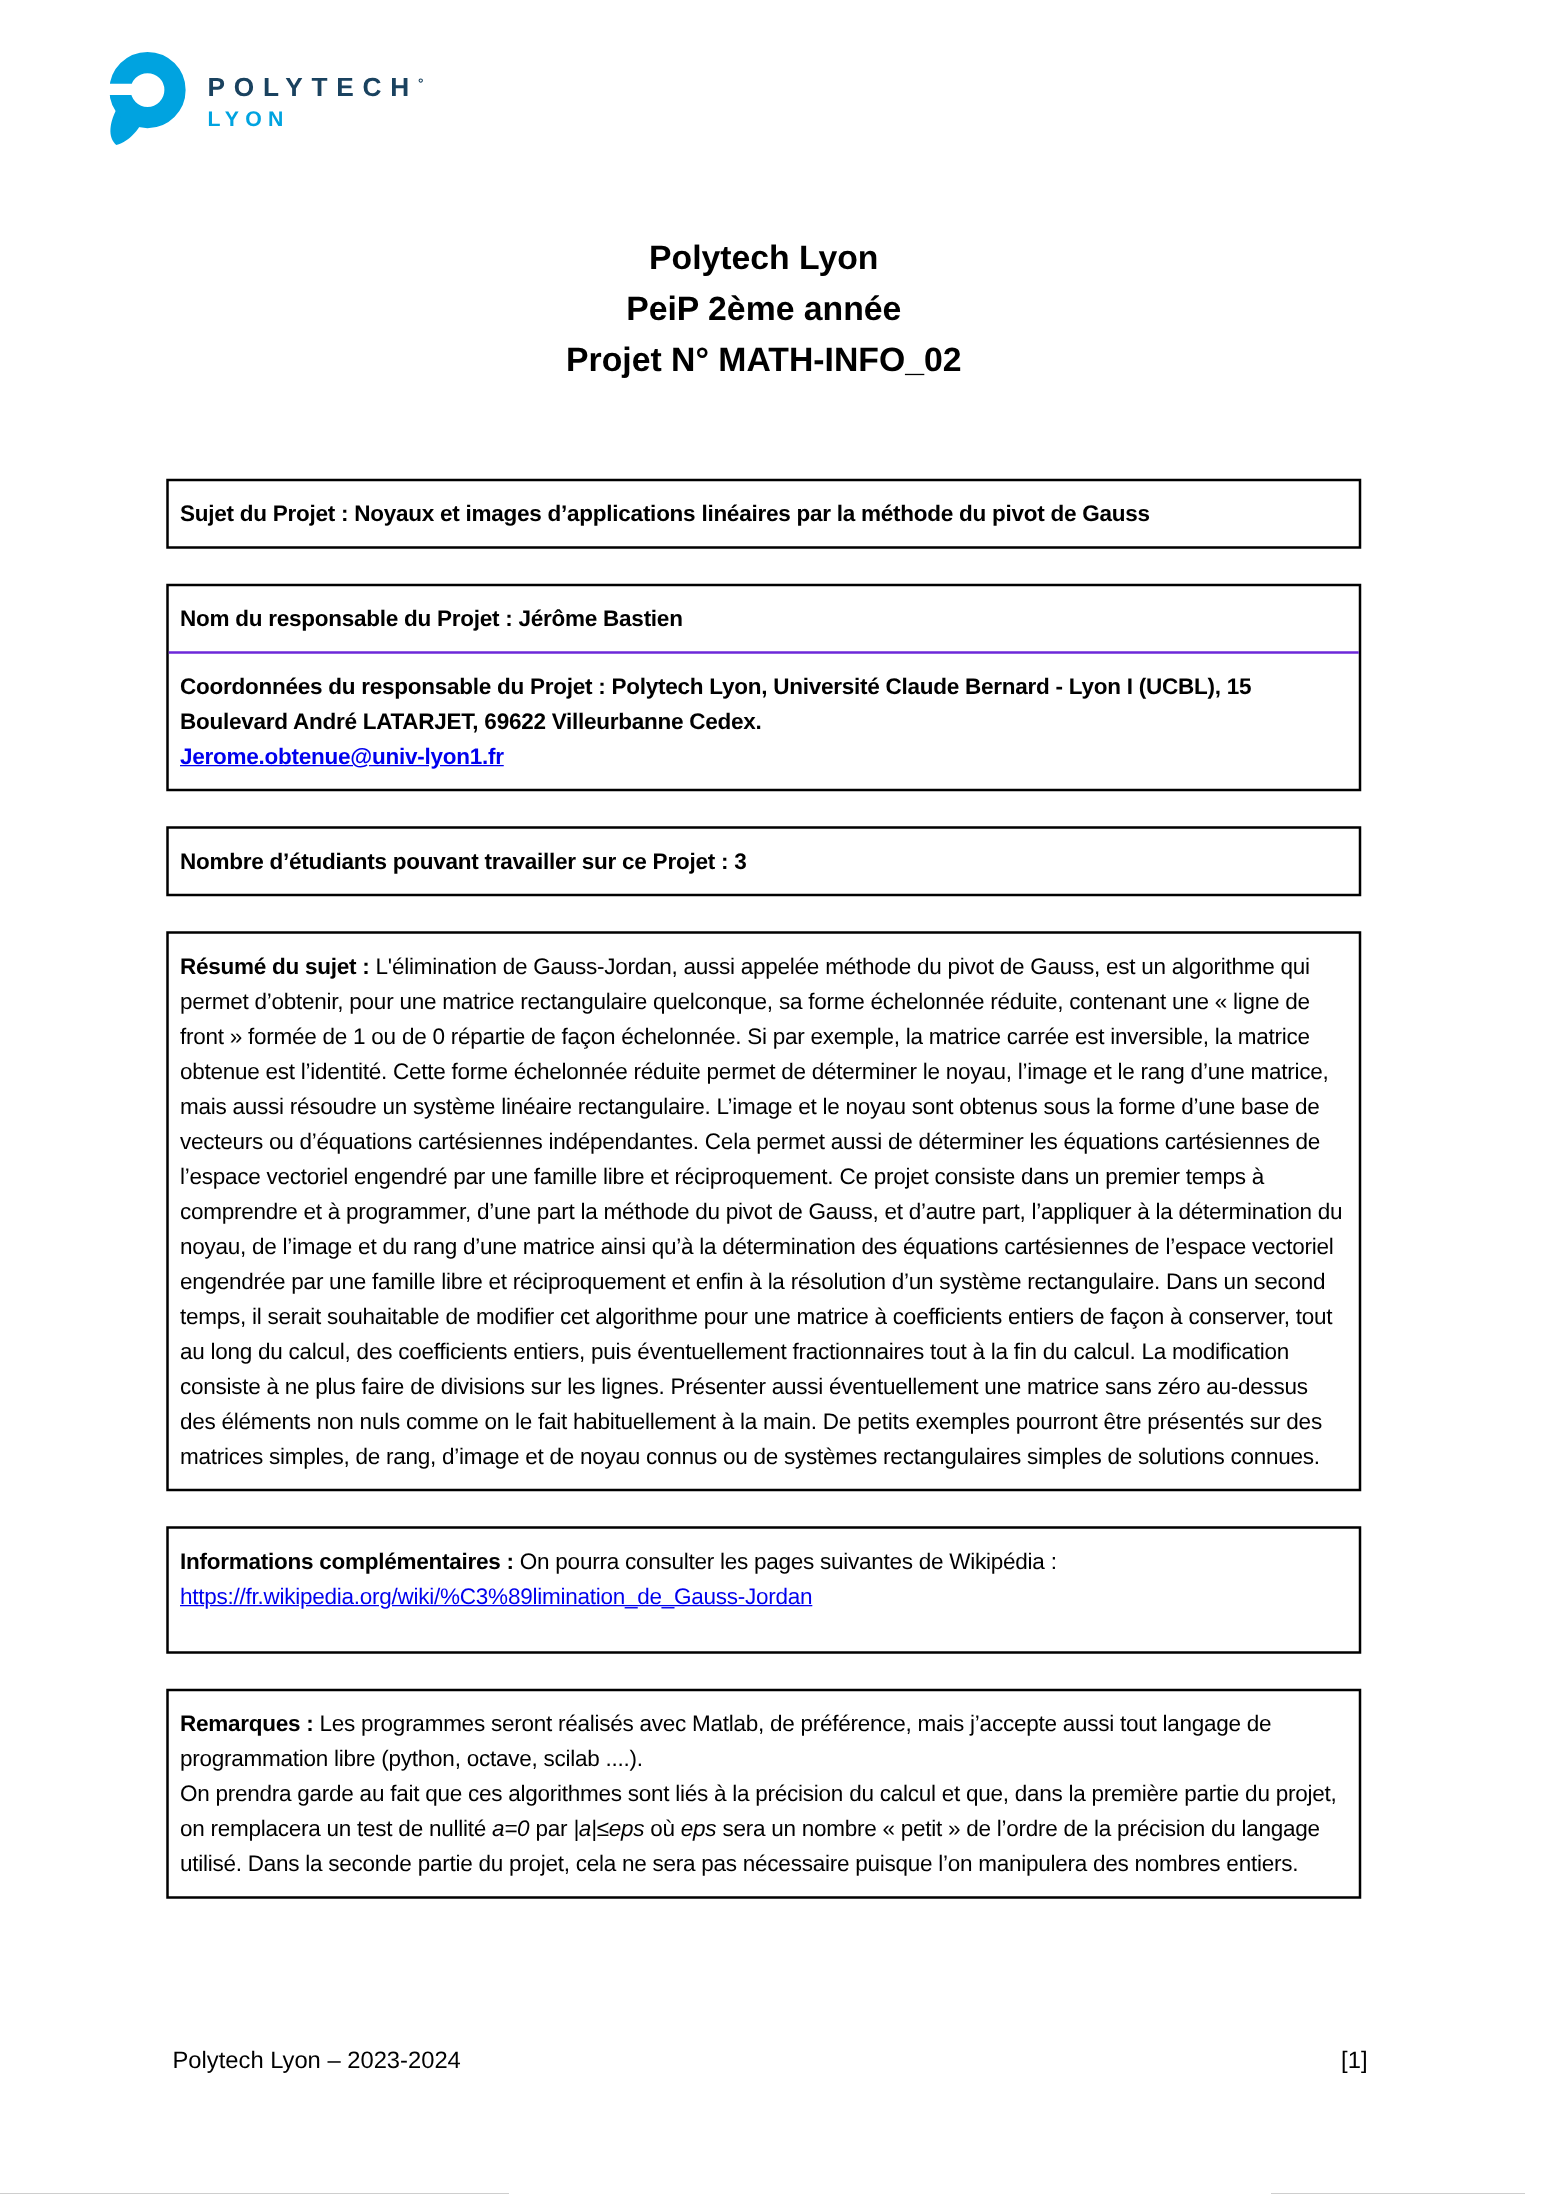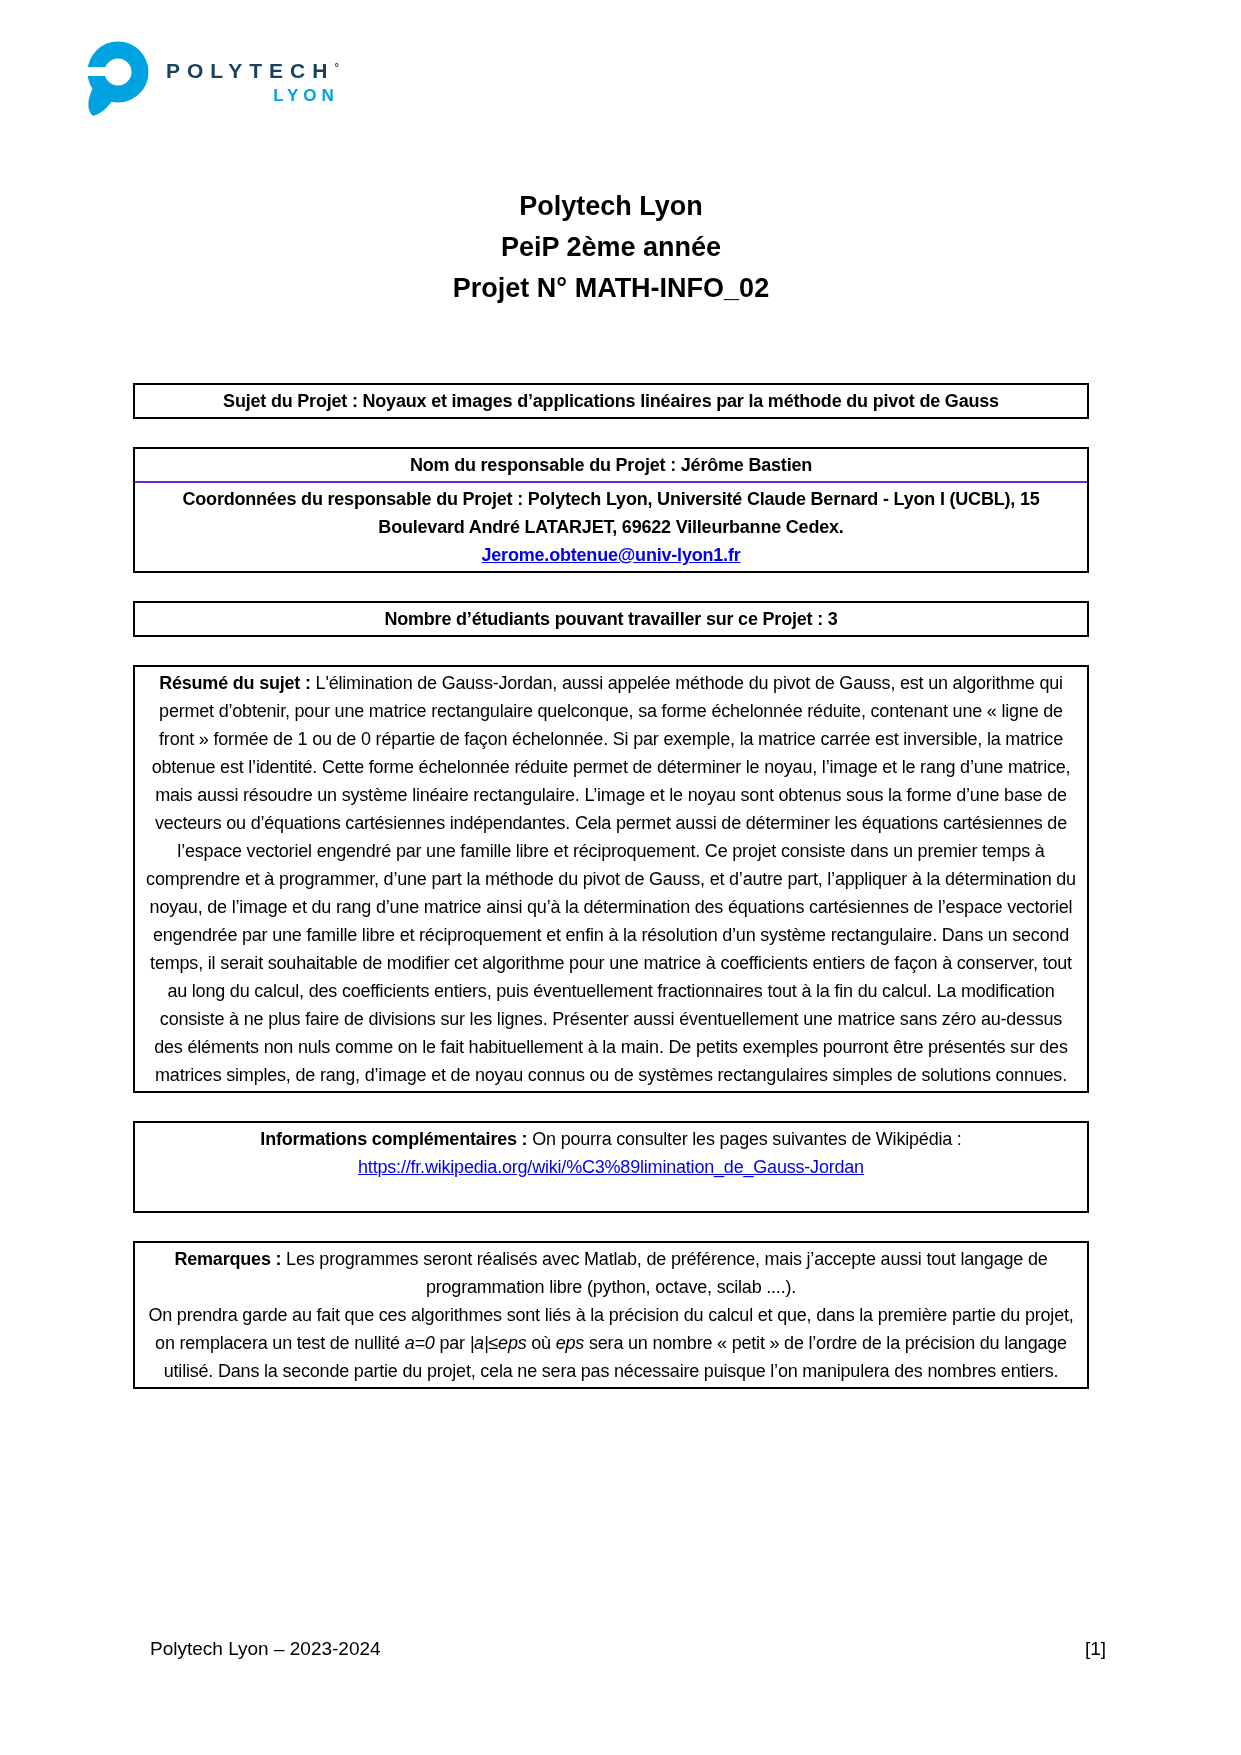--- a/index.html
+++ b/index.html
@@ -14,43 +14,43 @@
   }
   
   .logo{position:absolute;left:80px;top:38px;display:flex;align-items:flex-start;}
   .logo-mark{display:block;}
   .logo-text{margin-left:16px;margin-top:18px;}
   .logo-brand{
     color:#1A425F;font-weight:700;font-size:21px;letter-spacing:7px;line-height:22px;
   }
   .logo-reg{font-size:11px;vertical-align:7px;letter-spacing:0;}
   .logo-city{
-    color:#00A3E0;font-weight:700;font-size:17px;letter-spacing:5px;line-height:20px;margin-top:4px;text-align:right;
+    color:#00A3E0;font-weight:700;font-size:17px;letter-spacing:5px;line-height:20px;margin-top:4px;
   }
   
   .title{
     position:absolute;left:133px;top:186px;width:956px;
     text-align:center;font-weight:700;font-size:27px;line-height:41px;
   }
   
   .content{position:absolute;left:133px;top:383px;width:956px;}
   .box{
     border:2px solid #000;
     margin-bottom:28px;
     font-size:18px;line-height:28px;letter-spacing:-0.2px;
   }
-  .brow{padding:2px 9px;text-align:center;}
+  .brow{padding:12px 9px;}
   .brow + .brow{border-top:2px solid #6d28d9;}
   .b{font-weight:700;}
   .i{font-style:italic;}
   .link{color:#0000EE;text-decoration:underline;font-weight:inherit;}
   .pad-b{padding-bottom:30px;}
   
   .footer{
-    position:absolute;left:150px;top:1637px;width:956px;
+    position:absolute;left:138px;top:1637px;width:956px;
     display:flex;justify-content:space-between;
     font-size:19px;line-height:24px;
   }
 </style>
 </head>
 <body>
 
 <div class="page">
 
   <div class="logo">

